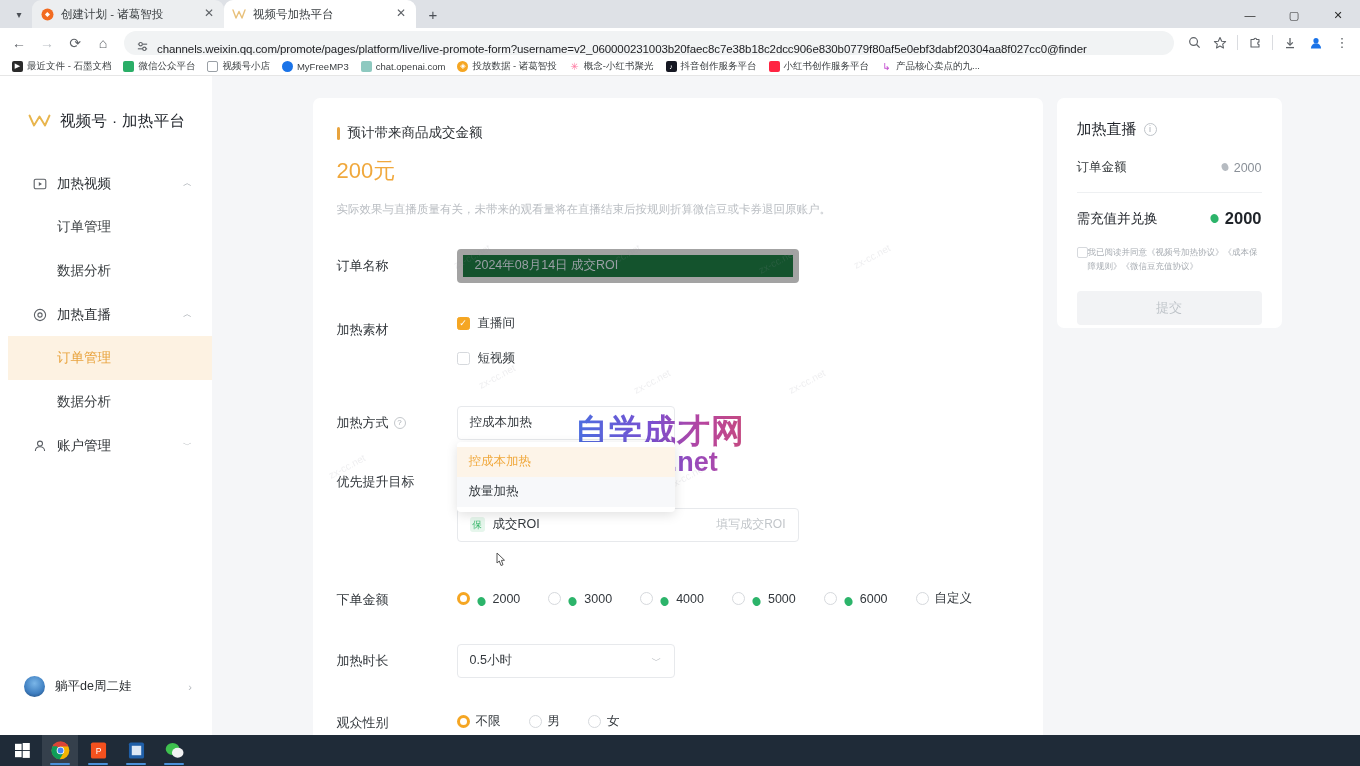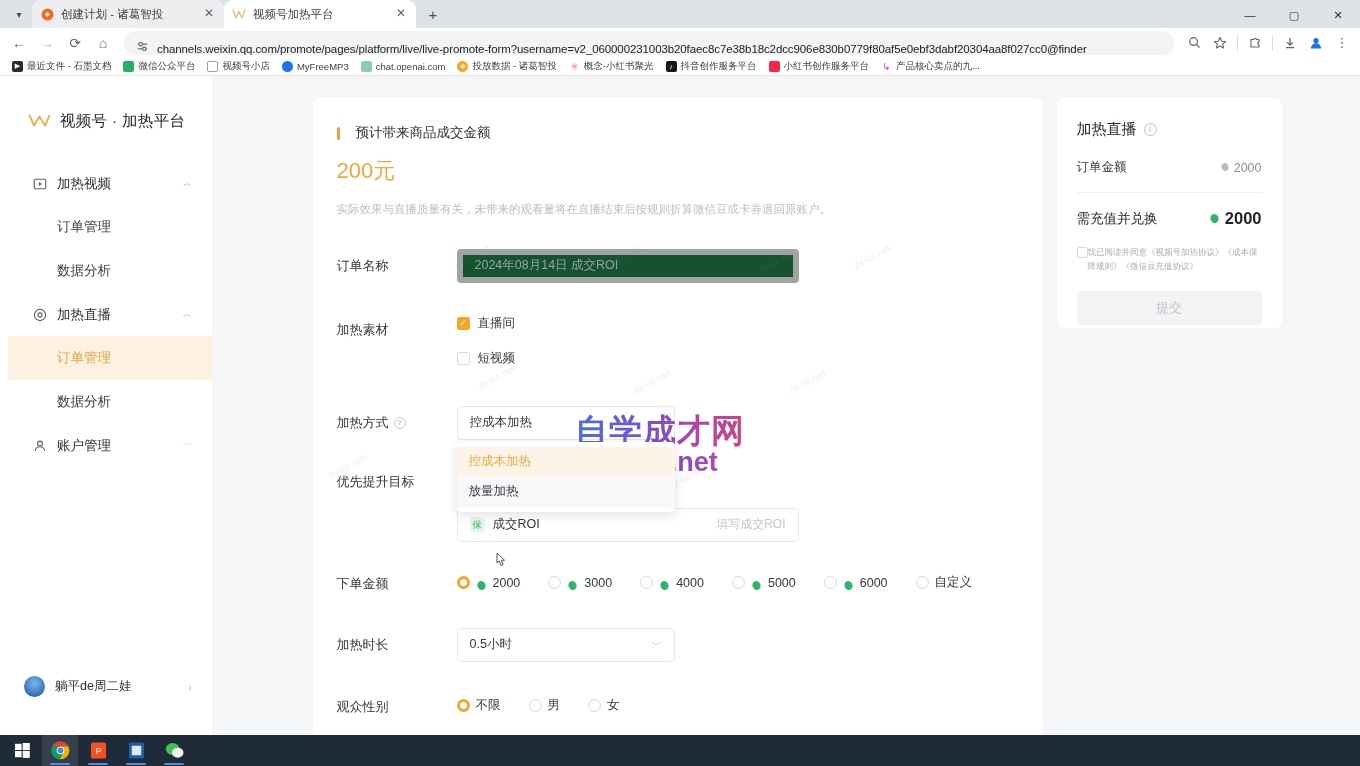--- a/index.html
+++ b/index.html
@@ -91,21 +91,21 @@
   .avatar { width: 21px; height: 21px; border-radius: 50%; flex: 0 0 21px;
             background: radial-gradient(circle at 50% 35%, #7ab6e8 0%, #3e7ec0 60%, #1b3f6b 100%); }
   .user-name { flex: 1 1 auto; font-size: 12.5px; color: #2b2f33; }
   .user-chev { font-size: 11px; color: #b5b9be; }
 
   
   .content { flex: 1 1 auto; position: relative; overflow: hidden; padding: 22px 66px 0 88px;
              display: flex; gap: 14px; justify-content: center; }
   .form-card { width: 730px; background: #ffffff; border-radius: 7px; padding: 26px 28px 30px 24px;
                position: relative; min-height: 700px; }
-  .est-head { display: flex; align-items: center; gap: 16px; font-size: 13.5px; color: #2b2f33; }
+  .est-head { display: flex; align-items: center; gap: 8px; font-size: 13.5px; color: #2b2f33; }
   .est-bar { width: 3px; height: 13px; background: #e8a33d; border-radius: 2px; }
   .est-amount { font-size: 22px; color: #f0a83c; margin-top: 14px; font-weight: 500; }
   .est-note { font-size: 11.5px; color: #b9bdc2; margin-top: 15px; line-height: 1.5; }
 
   .frow { display: flex; align-items: flex-start; margin-top: 30px; }
   .flabel { width: 120px; flex: 0 0 120px; font-size: 13px; color: #33383d; padding-top: 8px;
             display: flex; align-items: center; gap: 5px; }
   .help-ico { width: 12px; height: 12px; border-radius: 50%; border: 1px solid #c4c8cc;
               font-size: 8px; line-height: 10px; text-align: center; color: #a8adb3; }
   .fctrl { flex: 1 1 auto; }
@@ -441,21 +441,21 @@
           <div class="fctrl">
             <div style="height:43px"></div>
             <div class="roi-box">
               <span class="badge-bao">保</span>
               <span class="roi-label">成交ROI</span>
               <span class="roi-ph">填写成交ROI</span>
             </div>
           </div>
         </div>
 
-        <div class="frow" style="margin-top:30px">
+        <div class="frow" style="margin-top:46px">
           <div class="flabel" style="padding-top:3px">下单金额</div>
           <div class="fctrl">
             <div class="radio-line">
               <div class="radio-item">
                 <span class="radio checked"></span>
                 <span class="bean"><svg width="11" height="11" viewBox="0 0 11 11">
                       <ellipse cx="5.5" cy="5.5" rx="4" ry="4.6" fill="#2cb46a" transform="rotate(-18 5.5 5.5)"></ellipse>
                     </svg></span>
                 <span class="radio-text">2000</span>
               </div>

